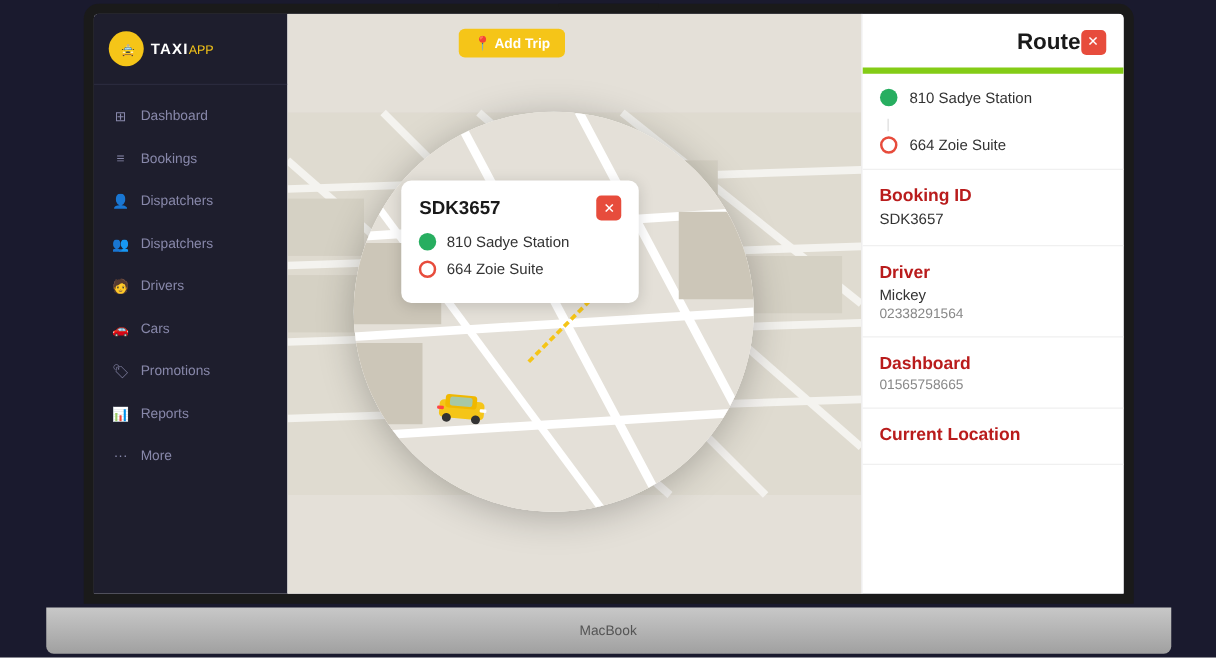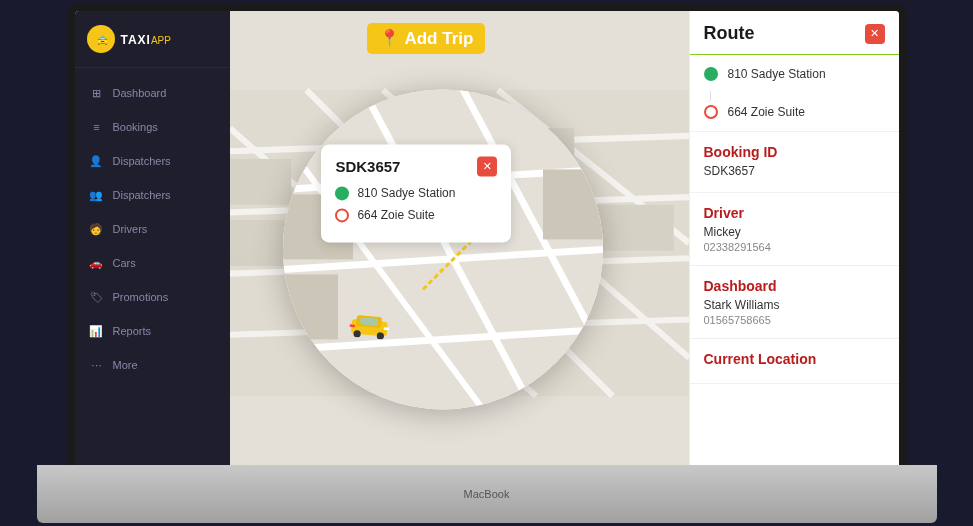--- a/index.html
+++ b/index.html
@@ -30,21 +30,21 @@
       overflow: hidden;
       display: flex;
       flex-direction: row;
     }
 
     .laptop-base {
       position: absolute;
       bottom: 0;
       left: 0;
       right: 0;
-      height: 58px;
+      height: 37px;
       background: linear-gradient(180deg, #c8c8c8 0%, #a0a0a0 100%);
       border-radius: 0 0 6px 6px;
       display: flex;
       align-items: center;
       justify-content: center;
     }
 
     .laptop-base-text {
       font-size: 11px;
       color: #555;
@@ -266,23 +266,23 @@
       border-left: 1px solid #eee;
       display: flex;
       flex-direction: column;
       overflow-y: auto;
       flex-shrink: 0;
     }
 
     .panel-header {
       display: flex;
       align-items: center;
-      justify-content: space-between;
+      justify-content: flex-end;
       padding: 12px 14px 10px;
-      border-bottom: 1px solid #84cc16;
+      border-bottom: 5px solid #84cc16;
     }
 
     .panel-title {
       font-size: 18px;
       font-weight: 700;
       color: #1a1a1a;
     }
 
     .panel-close {
       width: 20px;
@@ -366,21 +366,21 @@
     
     .map-action-btn {
       position: absolute;
       top: 12px;
       left: 30%;
       background: #f5c518;
       color: #fff;
       border: none;
       border-radius: 5px;
       padding: 5px 12px;
-      font-size: 17px;
+      font-size: 11px;
       font-weight: 600;
       cursor: pointer;
       z-index: 8;
     }
   </style>
 </head>
 <body>
 
 <div class="laptop-wrapper">
   <div class="laptop-notch"></div>
@@ -557,21 +557,20 @@
         </div>
 
         <div class="panel-section">
           <div class="section-label">Driver</div>
           <div class="section-value">Mickey</div>
           <div class="section-sub">02338291564</div>
         </div>
 
         <div class="panel-section">
           <div class="section-label">Dashboard</div>
-          <div class="section-value">Stark Williams</div>
           <div class="section-sub">01565758665</div>
         </div>
 
         <div class="panel-section">
           <div class="section-label">Current Location</div>
         </div>
       </div>
 
     </div>
   </div>

